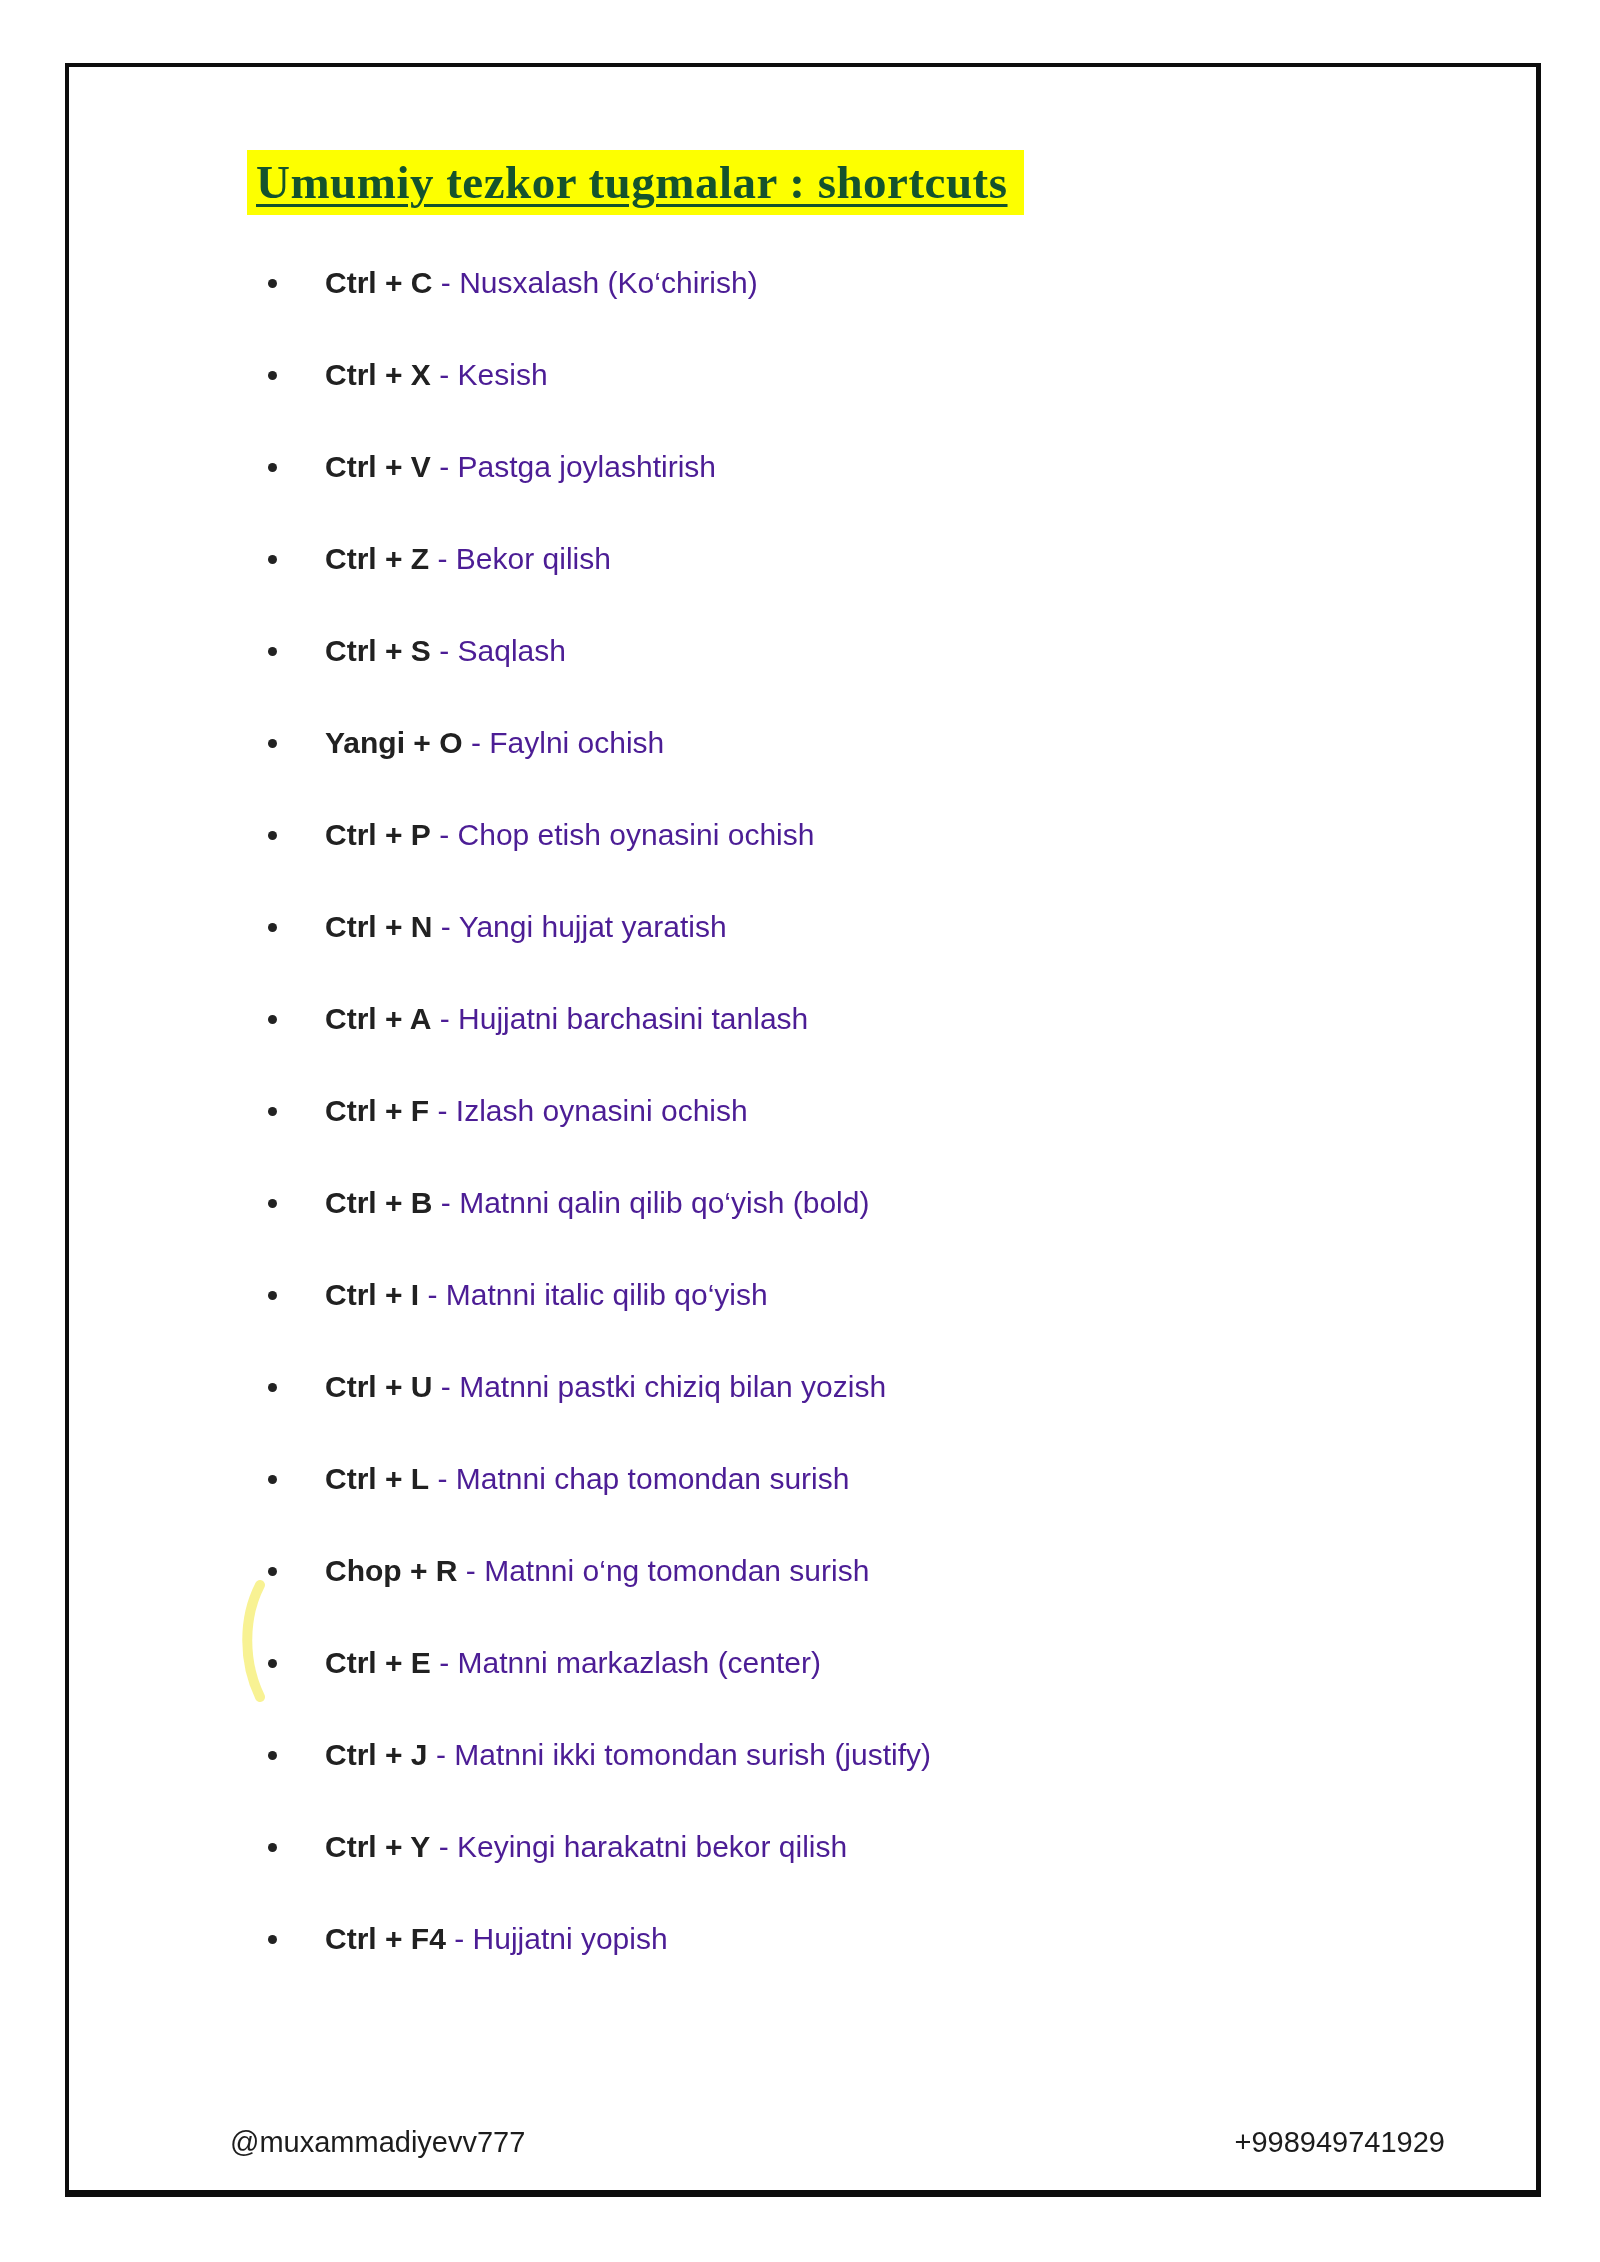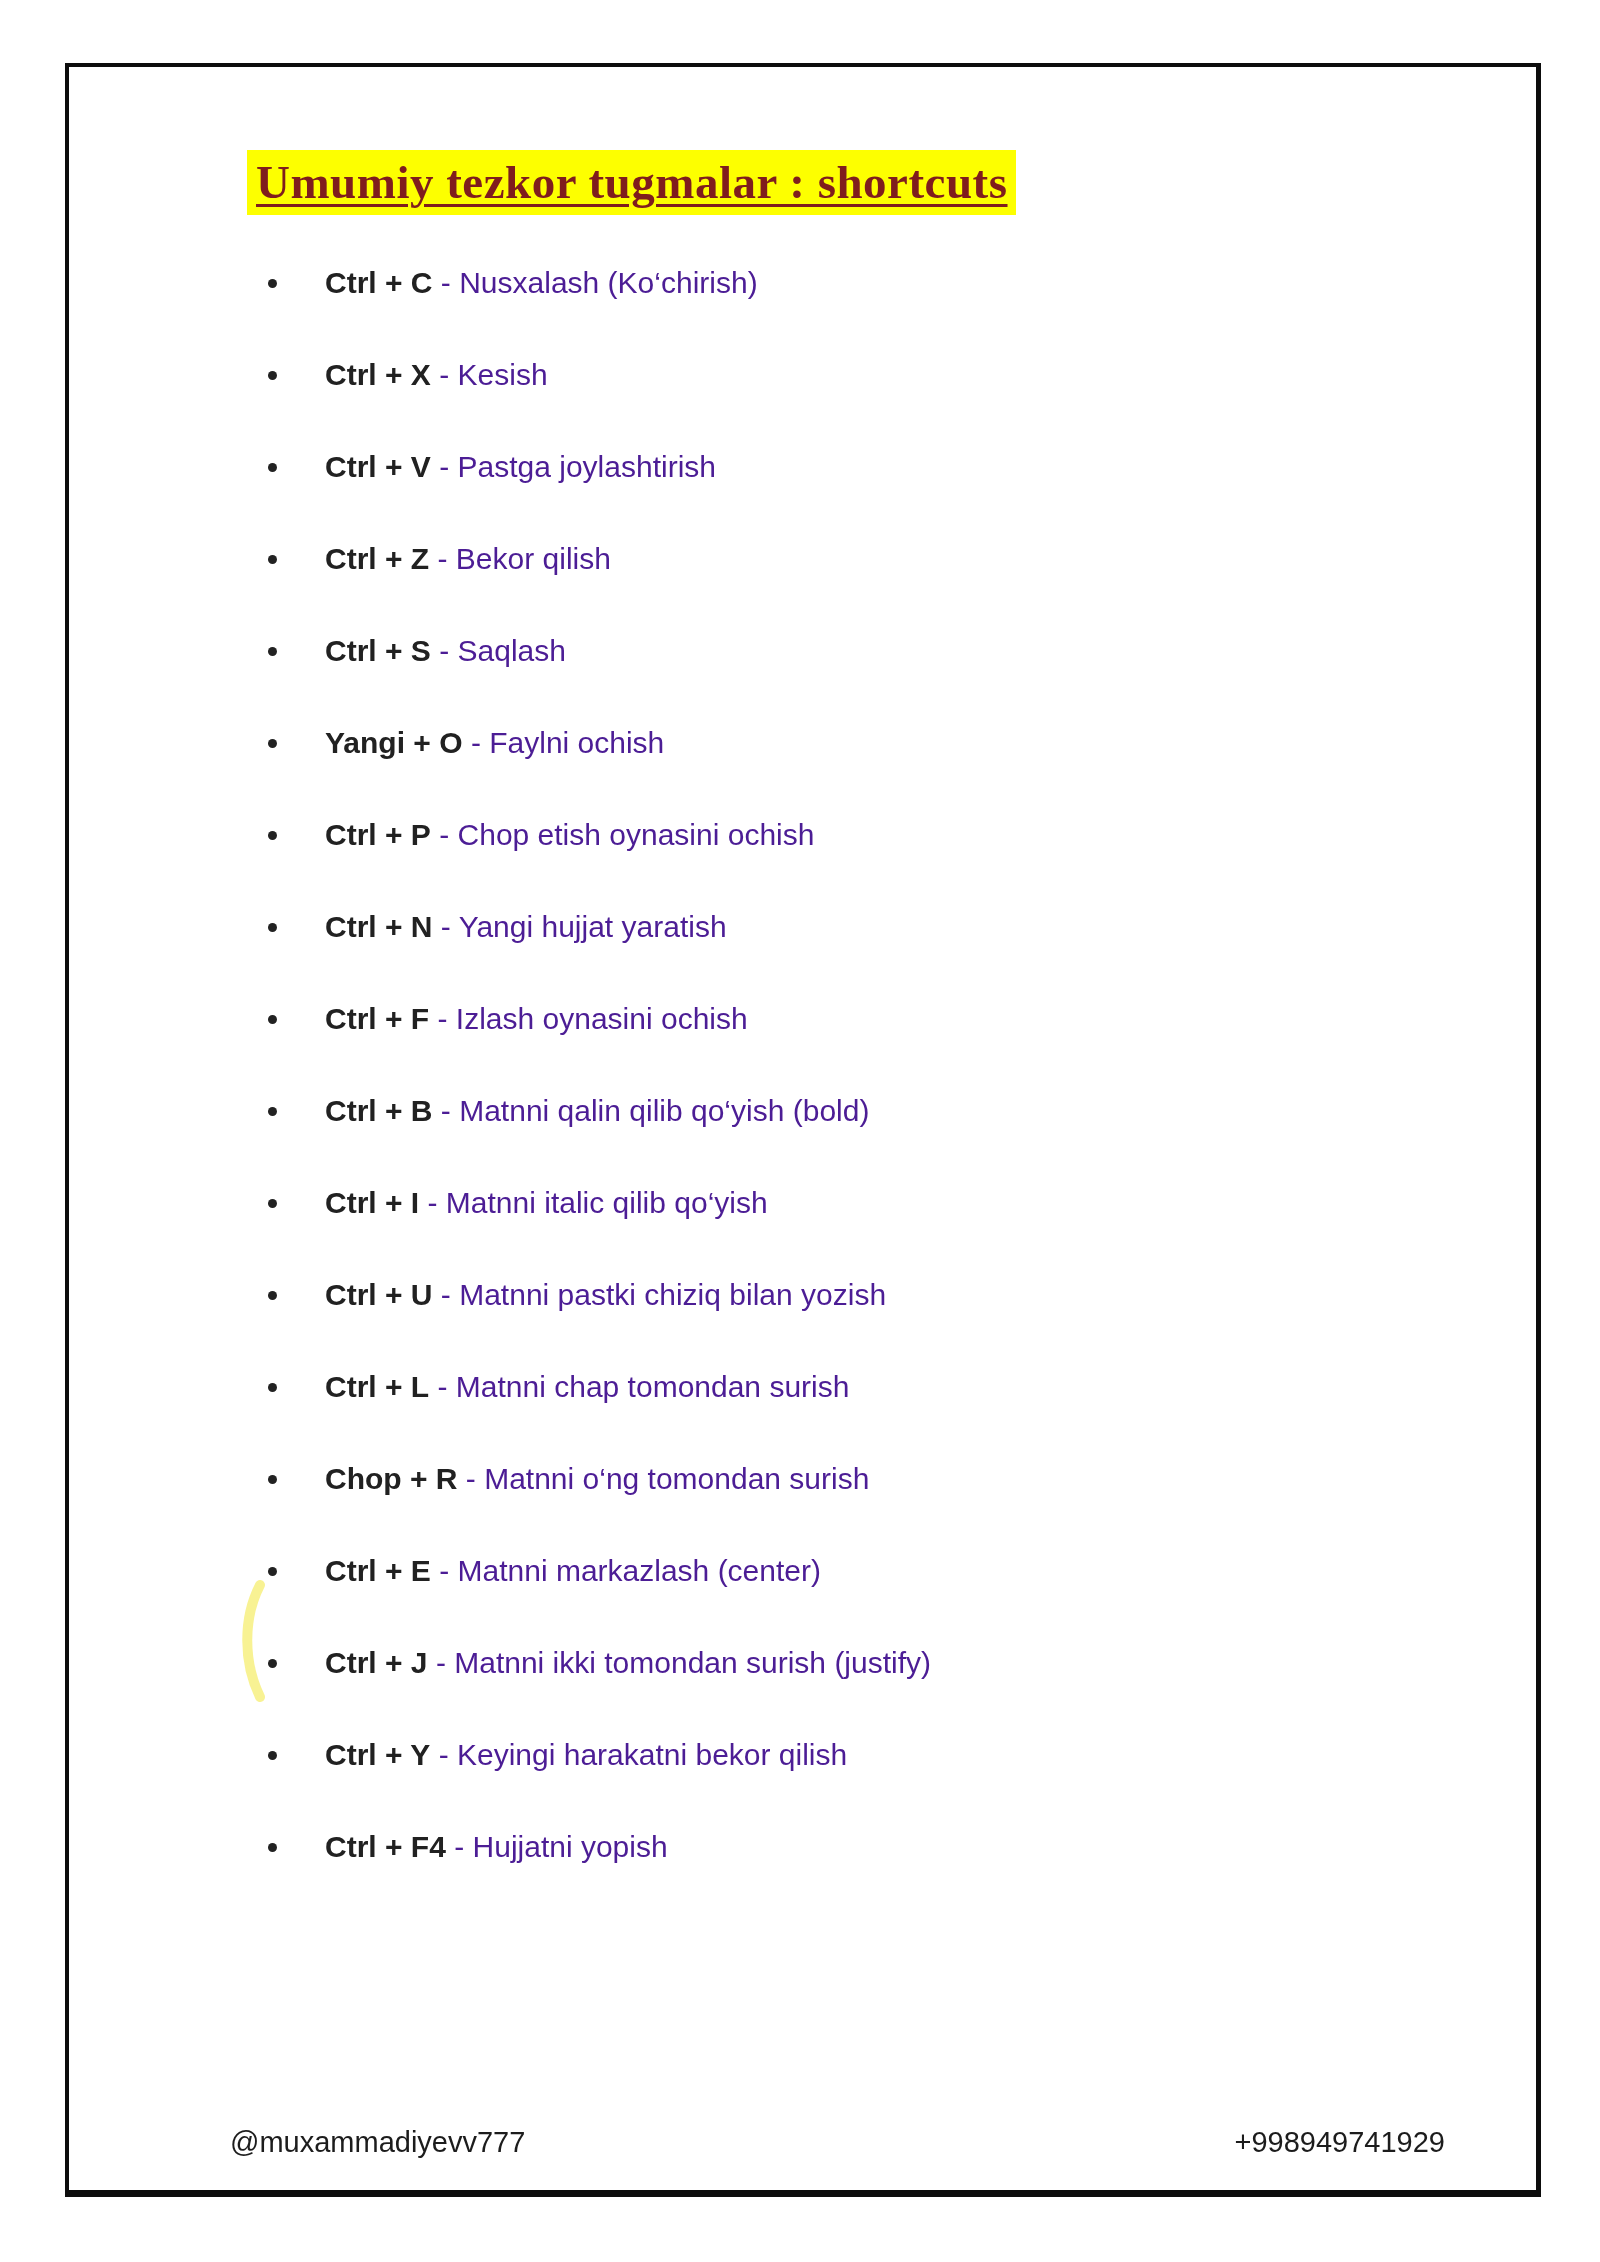--- a/index.html
+++ b/index.html
@@ -18,26 +18,26 @@
     width: 1476px; height: 2134px;
     border: solid #0d0d0d;
     border-width: 4px 5px 7px 4px;
     background: transparent;
   }
   .title {
     position: absolute;
     left: 247px; top: 150px;
     display: inline-block;
     background: #fdff00;
-    color: #7f1d1d;
+    color: #14532d;
     font-family: "Liberation Serif", "DejaVu Serif", serif;
     font-weight: 700;
     font-size: 47px;
     line-height: 60px;
-    padding: 2px 8px 3px 9px;
+    padding: 2px 16px 3px 9px;
     text-decoration: underline;
     text-underline-offset: 6px;
     text-decoration-thickness: 3px;
     letter-spacing: 0.5px;
     white-space: nowrap;
   }
   .shortcut-list {
     position: absolute;
     left: 253px; top: 262px;
     list-style: none;
@@ -122,20 +122,24 @@
   <li class="shortcut-item">
     <span class="bullet"></span>
     <span class="keys">Ctrl + P</span><span class="desc"> - Chop etish oynasini ochish</span>
   </li>
 
   <li class="shortcut-item">
     <span class="bullet"></span>
     <span class="keys">Ctrl + N</span><span class="desc"> - Yangi hujjat yaratish</span>
   </li>
 
+  <li class="shortcut-item">
+    <span class="bullet"></span>
+    <span class="keys">Ctrl + A</span><span class="desc"> - Hujjatni barchasini tanlash</span>
+  </li>
 
   <li class="shortcut-item">
     <span class="bullet"></span>
     <span class="keys">Ctrl + F</span><span class="desc"> - Izlash oynasini ochish</span>
   </li>
 
   <li class="shortcut-item">
     <span class="bullet"></span>
     <span class="keys">Ctrl + B</span><span class="desc"> - Matnni qalin qilib qo‘yish (bold)</span>
   </li>

